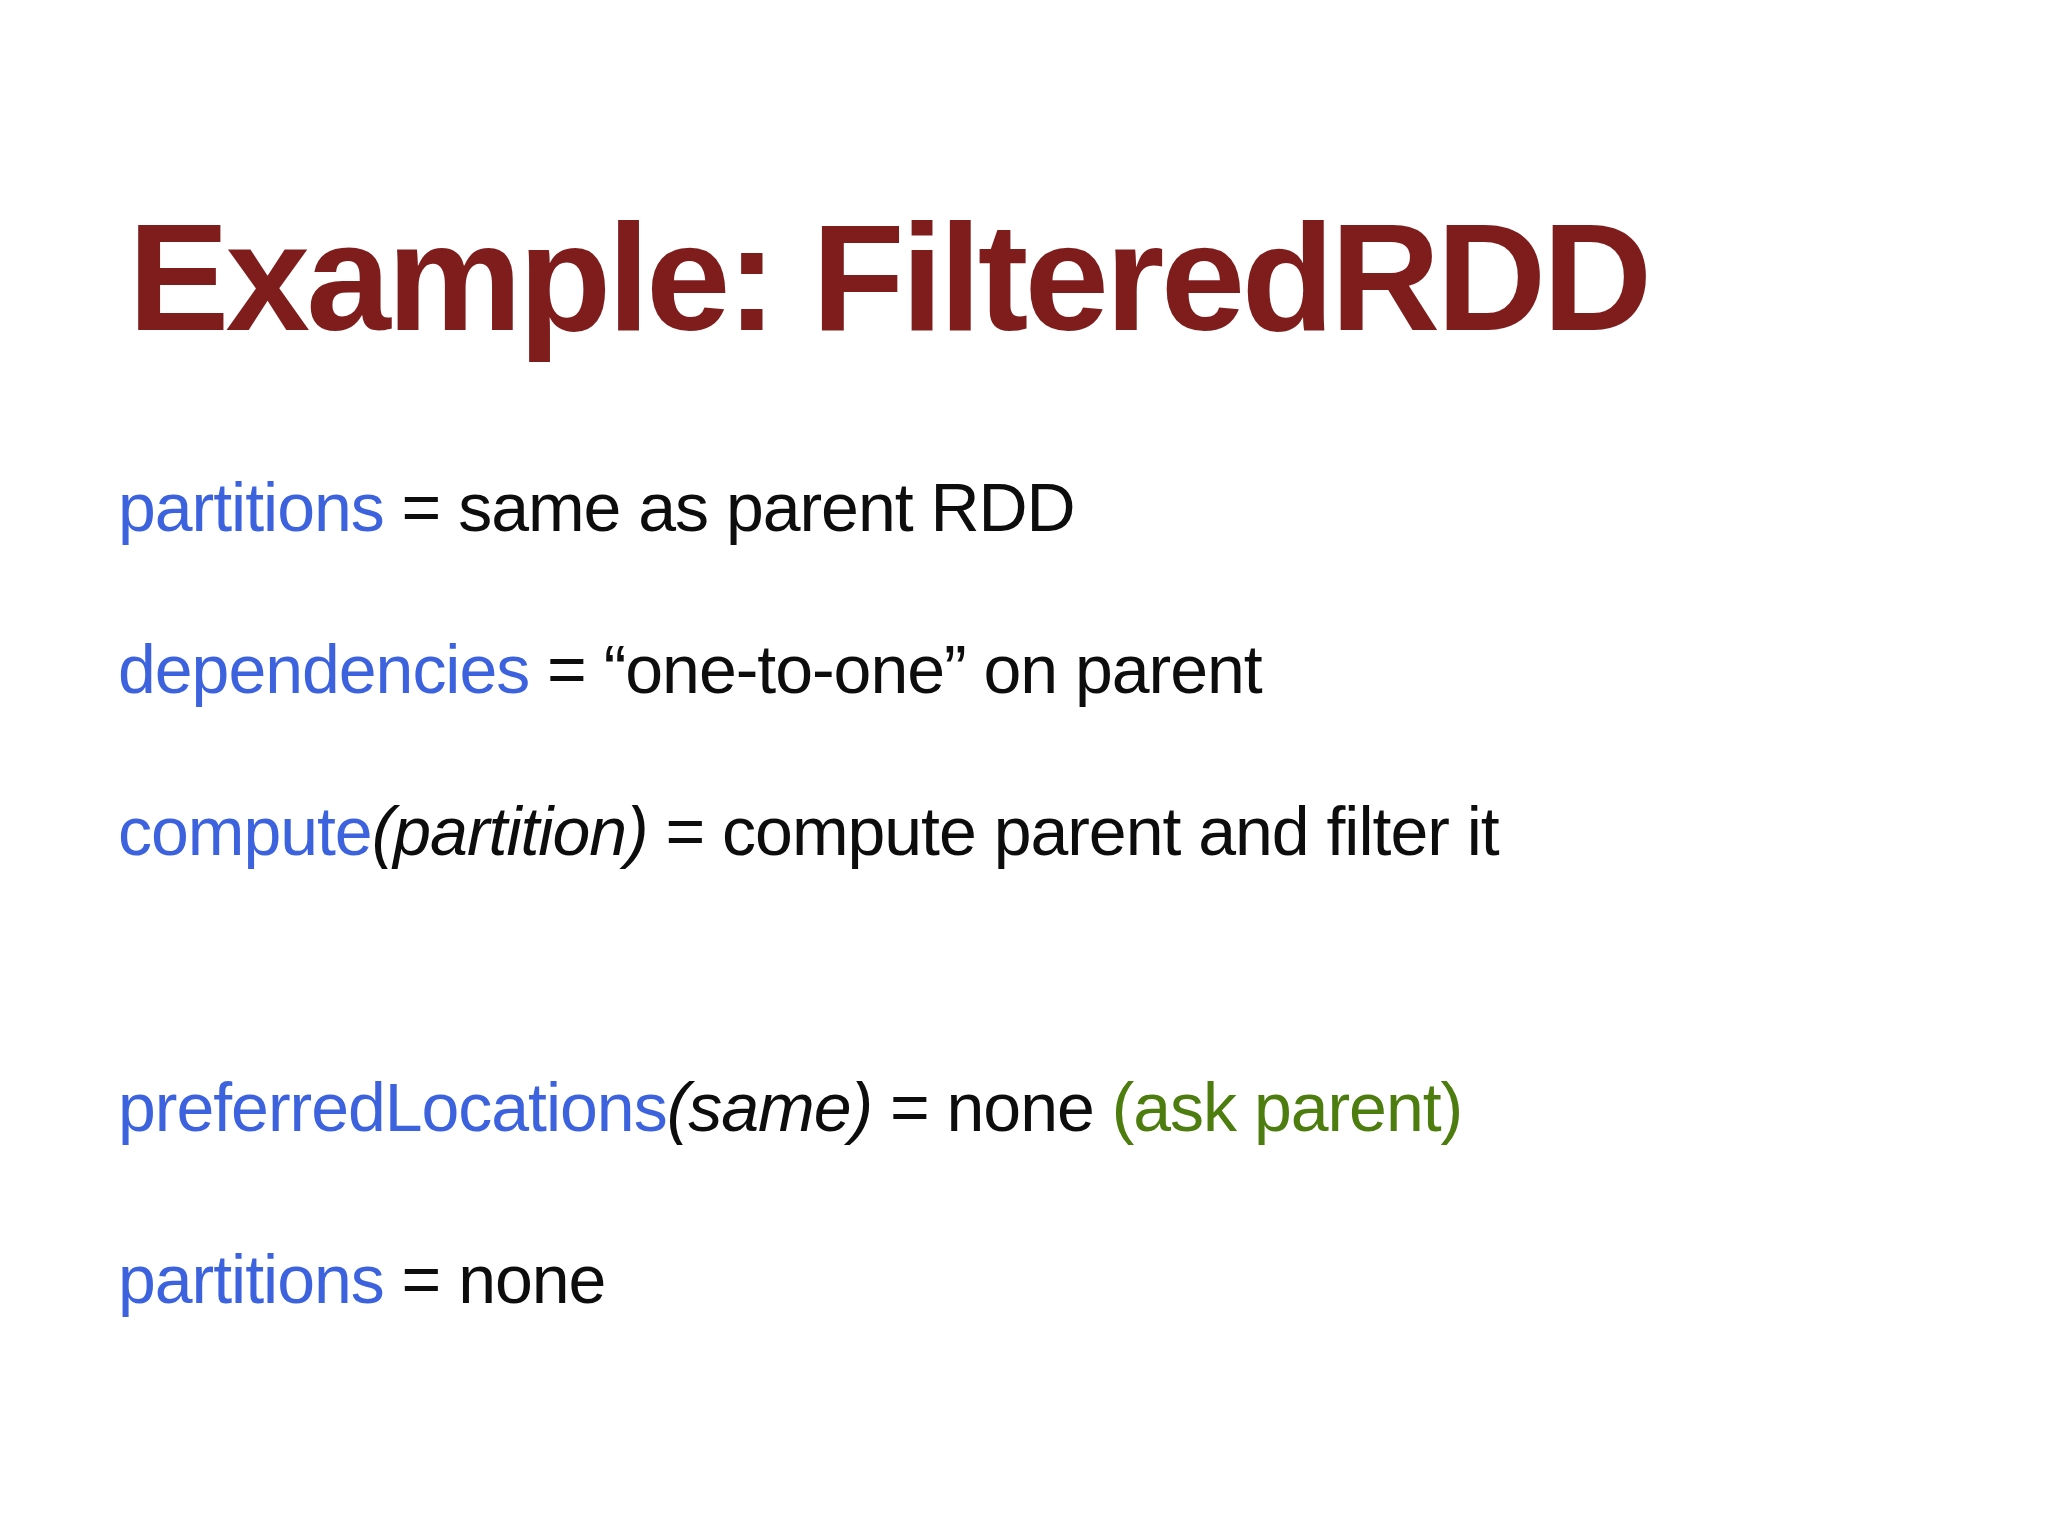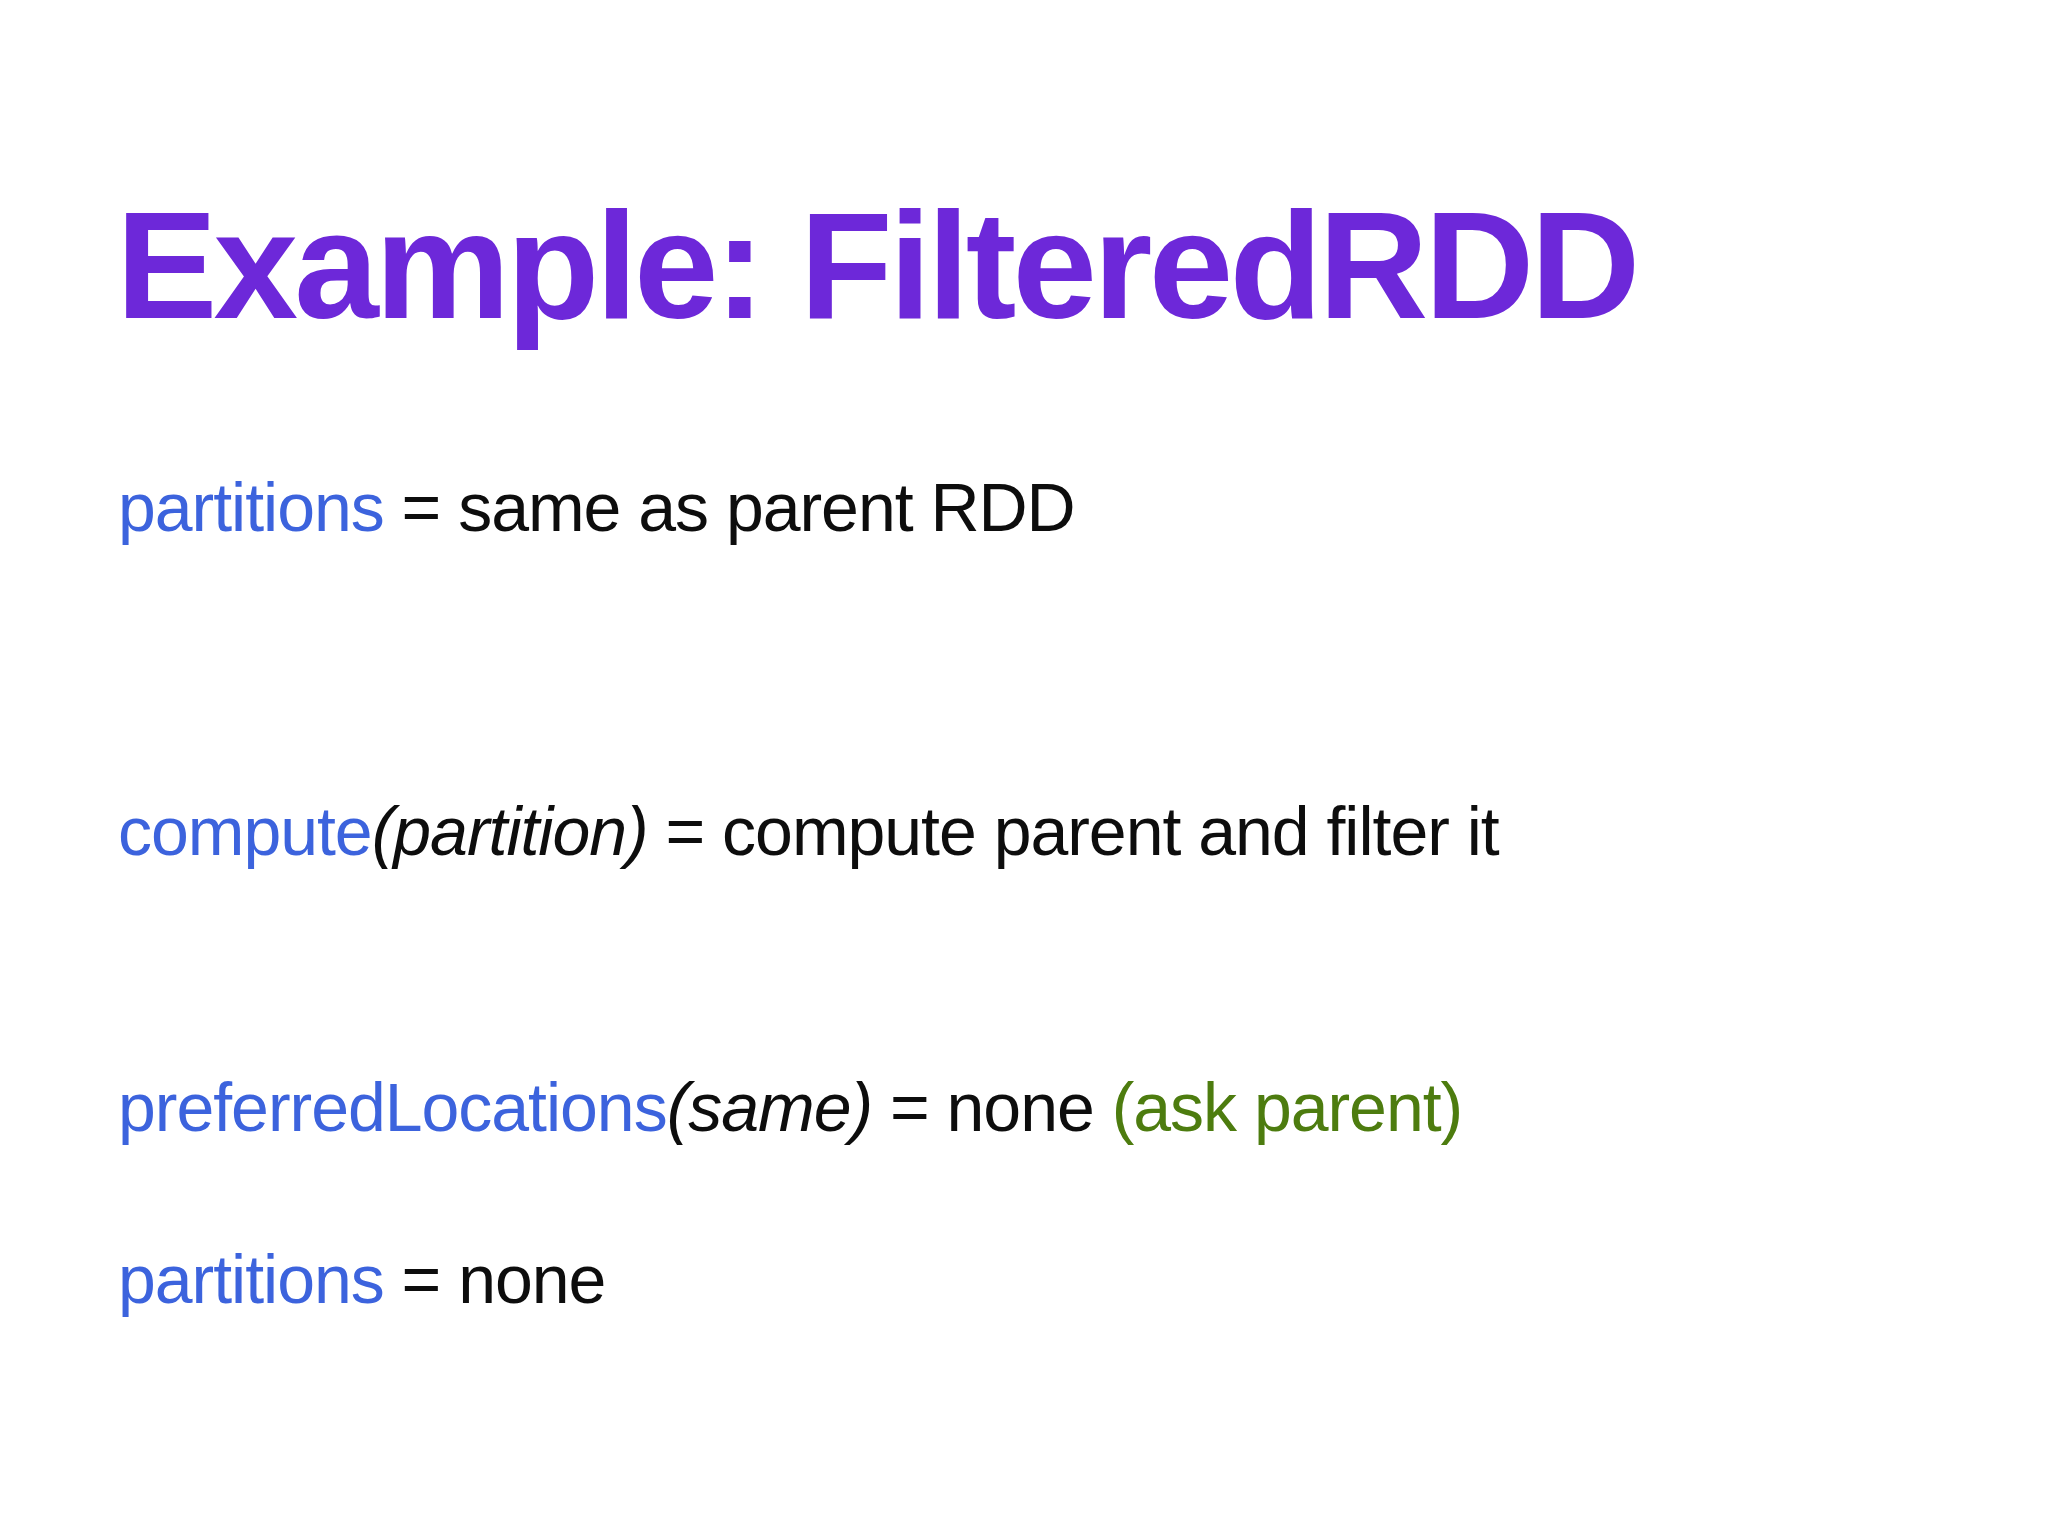--- a/index.html
+++ b/index.html
@@ -12,26 +12,26 @@
     width: 2048px;
     height: 1536px;
     background: #ffffff;
     overflow: hidden;
     font-family: "Liberation Sans", sans-serif;
   }
   .slide-title {
     position: absolute;
     left: 112px;
     top: 178px;
-    margin: 4px;
+    margin: 16px;
     font-size: 152px;
     line-height: 1.1;
     font-weight: 700;
     letter-spacing: -0.025em;
-    color: #6d28d9;
+    color: #7f1d1d;
     white-space: nowrap;
   }
   .def-line {
     position: absolute;
     left: 118px;
     margin: 0;
     font-size: 68px;
     line-height: 1.15;
     font-weight: 400;
     color: #0d0d0d;
@@ -52,20 +52,23 @@
 <body>
 
 <div class="slide">
 
   <h1 class="slide-title">Example: FilteredRDD</h1>
 
   <p class="def-line l0">
     <span class="kw">partitions</span><span class="plain"> = same as parent RDD</span>
   </p>
 
+  <p class="def-line l1">
+    <span class="kw">dependencies</span><span class="plain"> = “one-to-one” on parent</span>
+  </p>
 
   <p class="def-line l2">
     <span class="kw">compute</span><span class="it">(partition)</span><span class="plain"> = compute parent and filter it</span>
   </p>
 
   <p class="def-line l3">
     <span class="kw">preferredLocations</span><span class="it">(same)</span><span class="plain"> = none </span><span class="muted">(ask parent)</span>
   </p>
 
   <p class="def-line l4">

